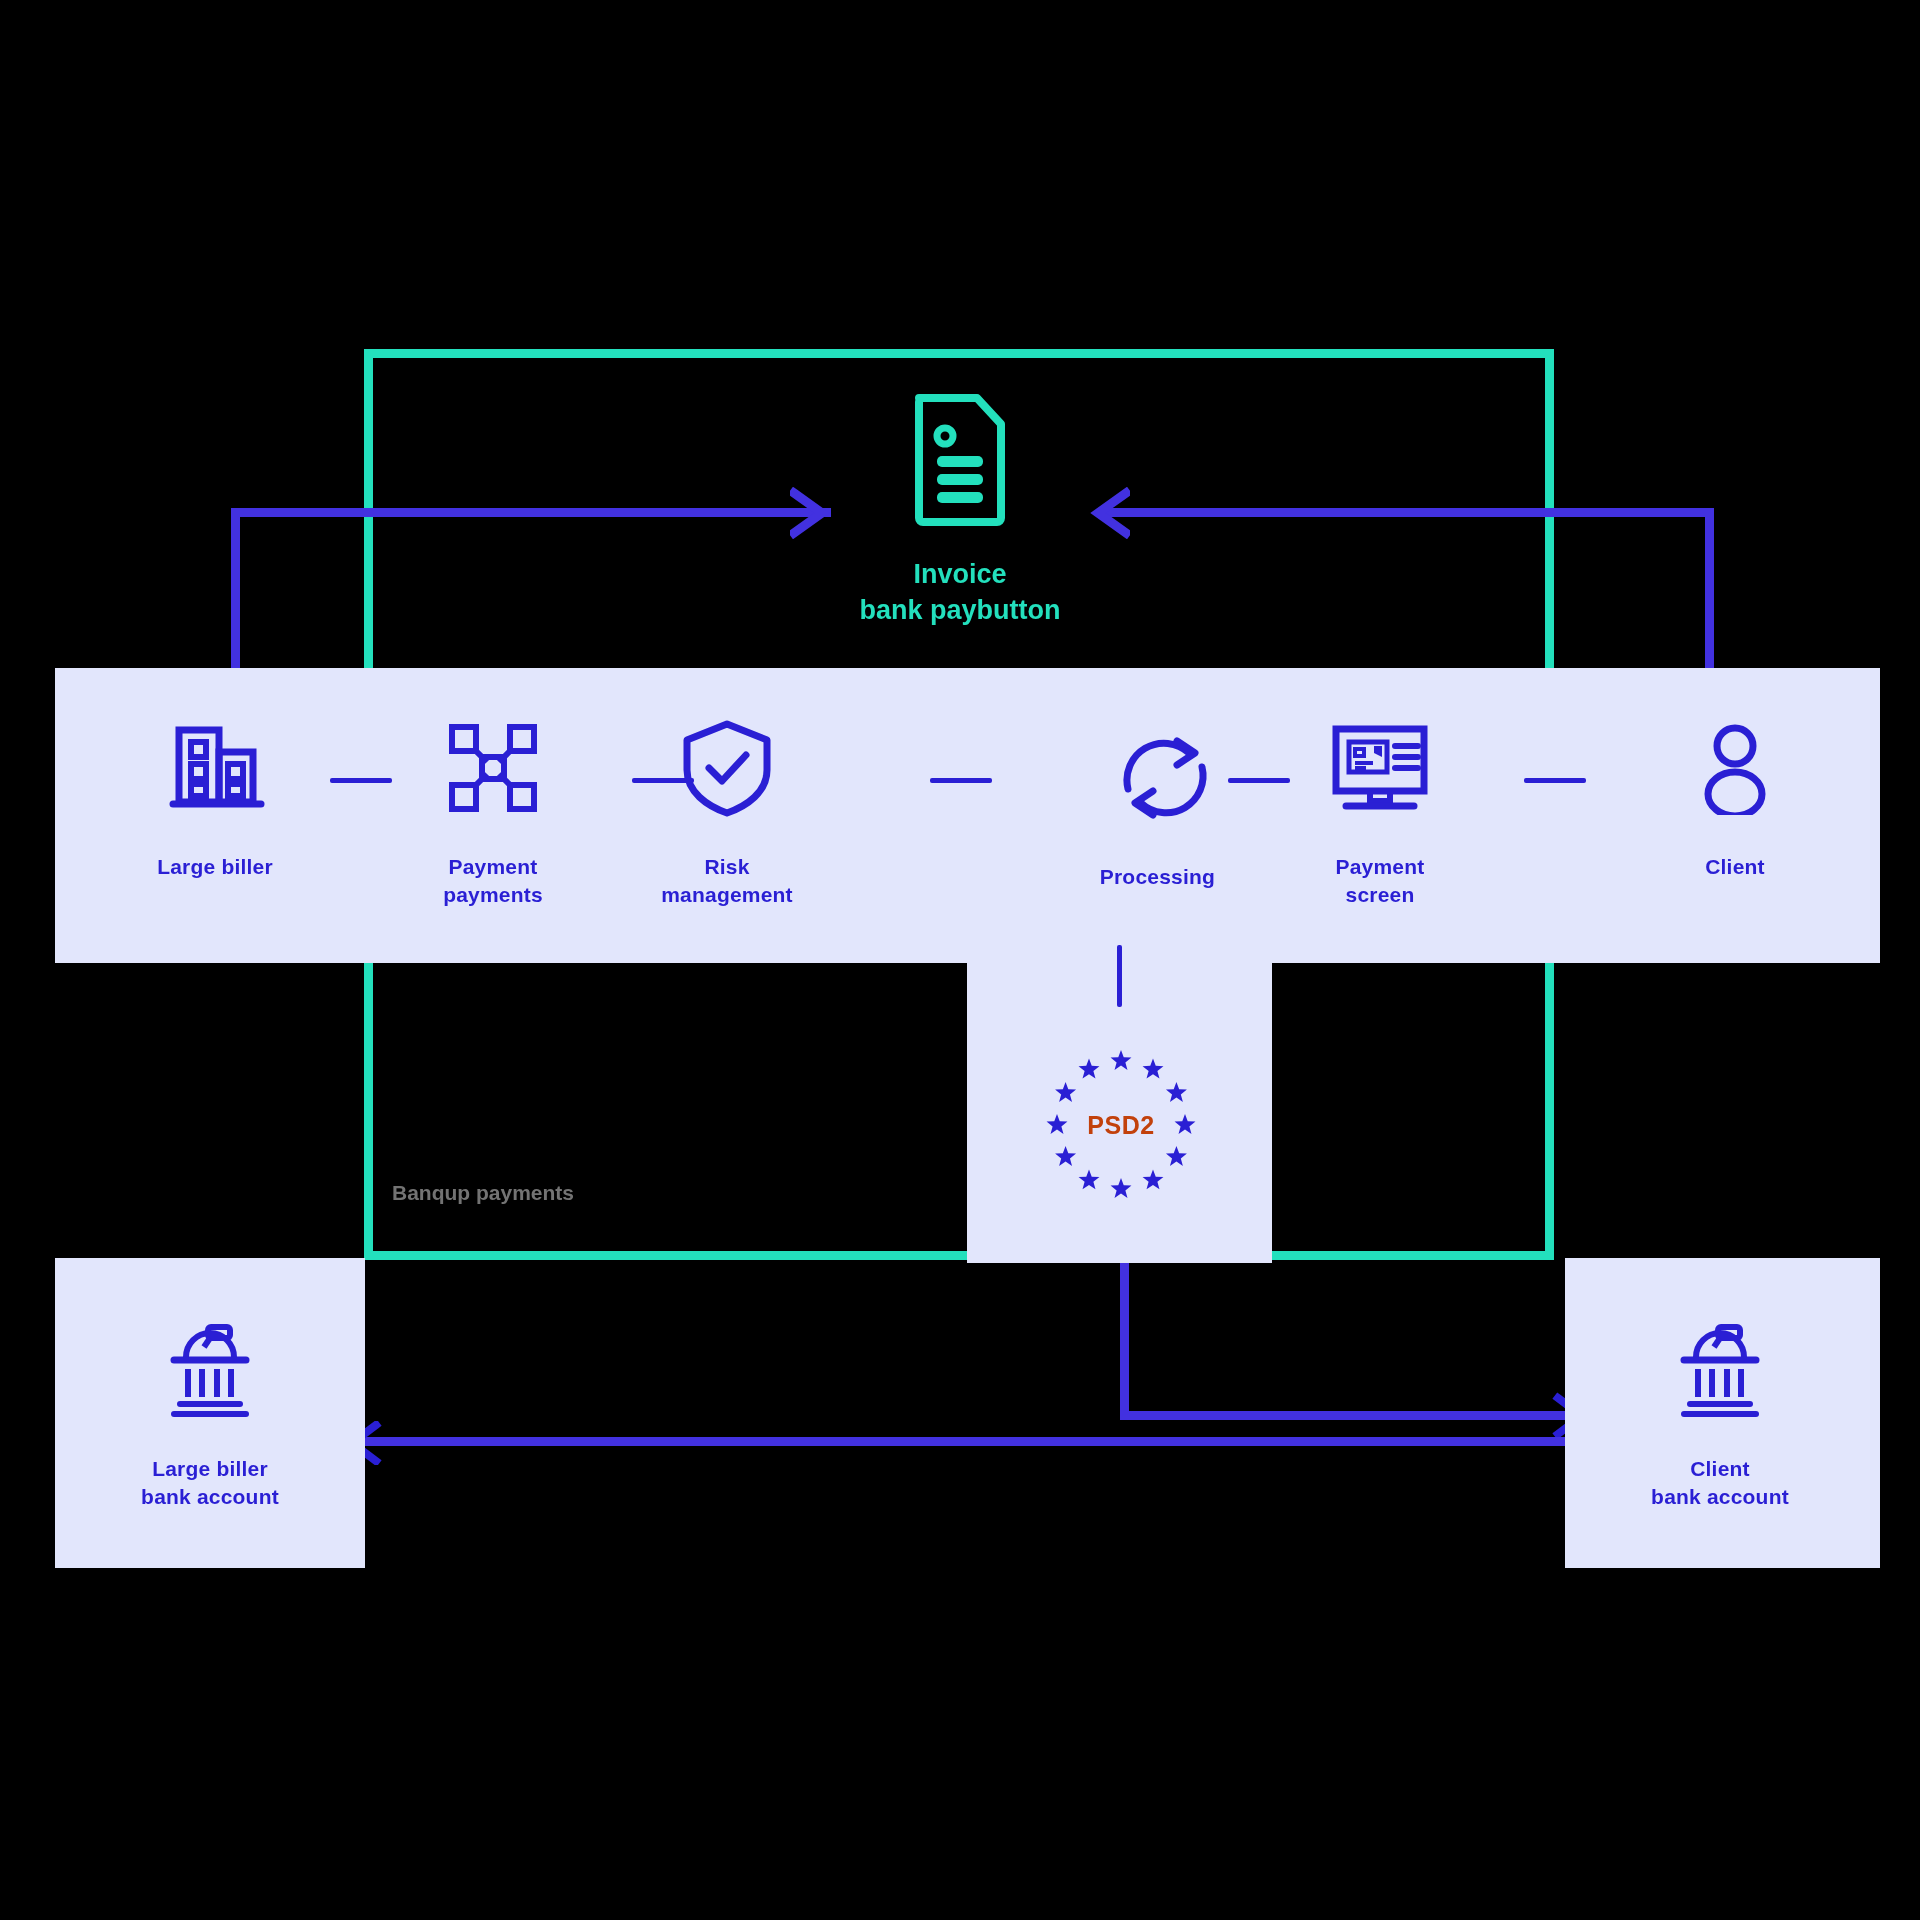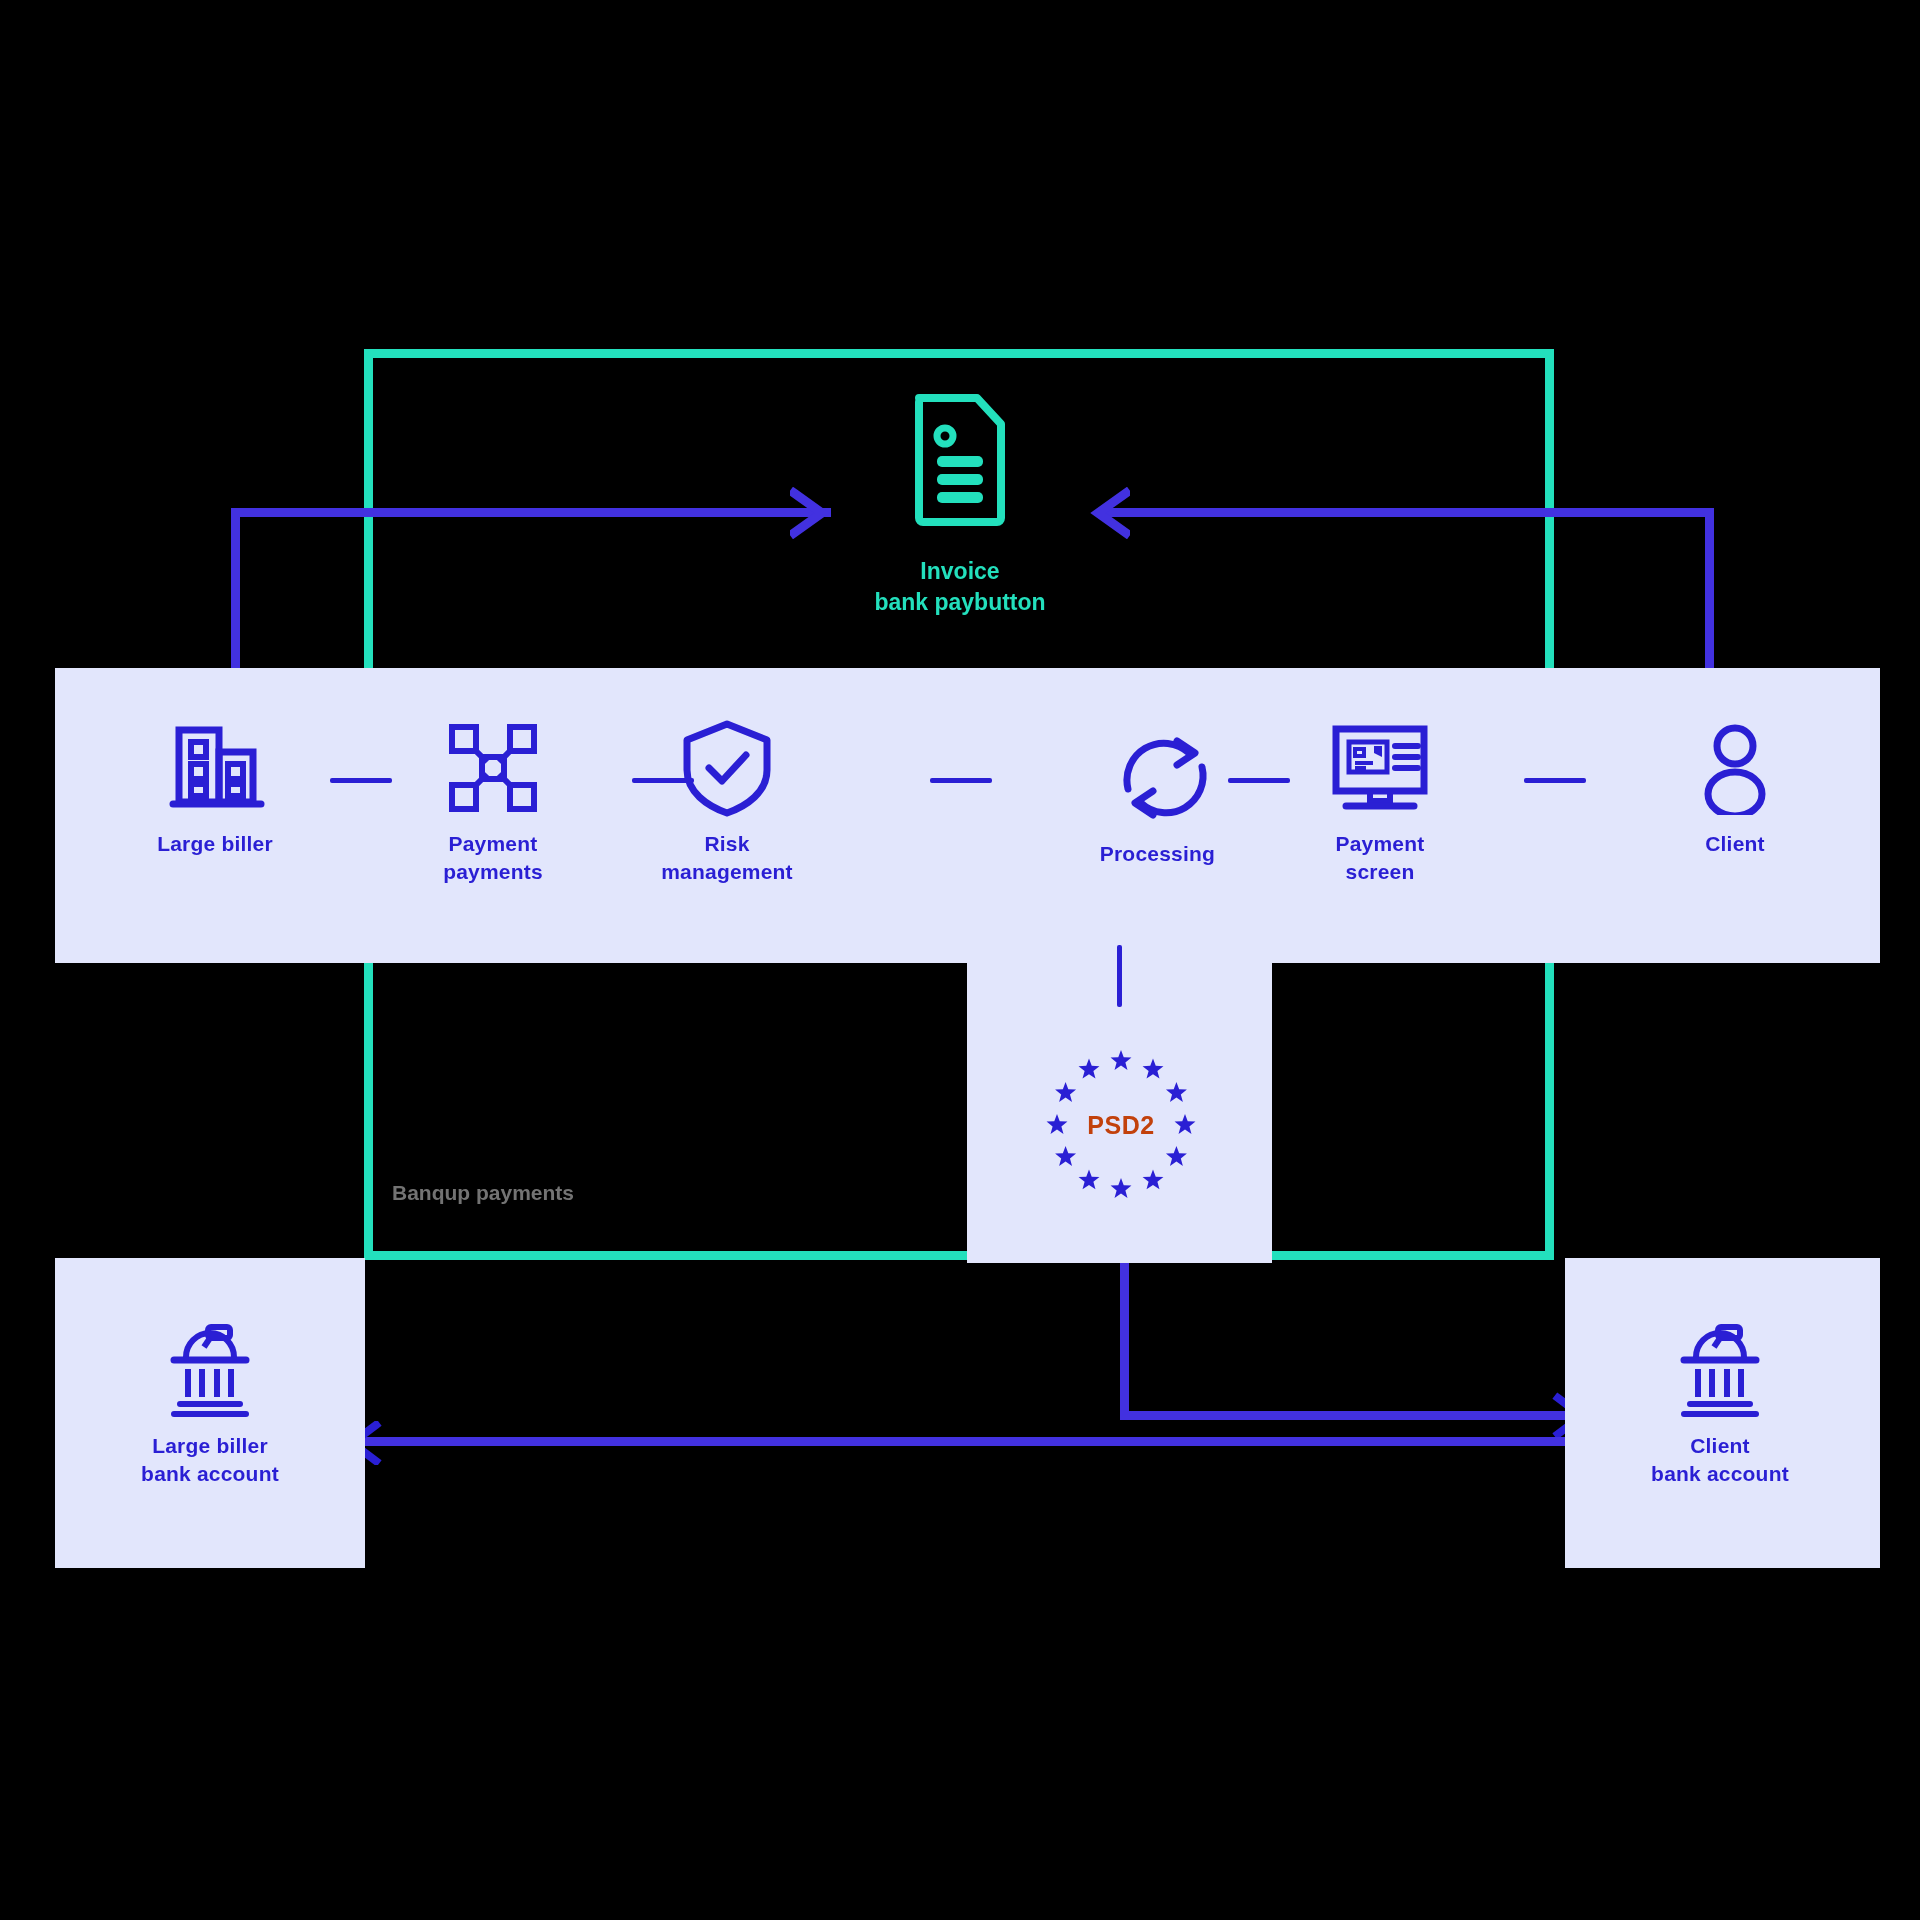--- a/index.html
+++ b/index.html
@@ -6,21 +6,21 @@
   body{width:1920px;height:1920px;font-family:"Liberation Sans",sans-serif;}
   #stage{position:relative;width:1920px;height:1920px;background:#000;overflow:hidden;}
 
   
   .panel{position:absolute;background:#e2e6fc;}
 
   
   .node{position:absolute;display:flex;flex-direction:column;align-items:center;
         justify-content:flex-start;}
   .node .icon{display:flex;align-items:center;justify-content:center;height:100px;}
-  .node .lbl{margin-top:12px;text-align:center;color:#2a1fd4;
+  .node .lbl{margin-top:35px;text-align:center;color:#2a1fd4;
              font-size:21px;font-weight:700;line-height:1.32;letter-spacing:.2px;}
 
   
   .dash{position:absolute;height:5px;background:#2a1fd4;border-radius:2px;}
   .vdash{position:absolute;width:5px;background:#2a1fd4;border-radius:2px;}
 
   
   .fl{position:absolute;}
   .fl.h{height:9px;}
   .fl.v{width:9px;}
@@ -31,21 +31,21 @@
   .ah{position:absolute;}
 
   
   #psd2{position:absolute;}
   #psd2 .txt{position:absolute;left:0;top:0;width:100%;height:100%;
              display:flex;align-items:center;justify-content:center;
              color:#c2410c;font-size:25px;font-weight:700;letter-spacing:.5px;}
 
   
   #invoice-cap{position:absolute;text-align:center;color:#23e0bd;
-               font-size:23px;font-weight:700;line-height:1.35;}
+               font-size:27px;font-weight:700;line-height:1.35;}
   
   #banqup-cap{position:absolute;color:#737373;font-size:21px;font-weight:700;}
 </style>
 </head>
 <body>
 
 <div id="stage">
 
   <div class="fl h teal" style="left:364px;top:349px;width:1190px;"></div>
   <div class="fl v teal" style="left:364px;top:349px;height:911px;"></div>

